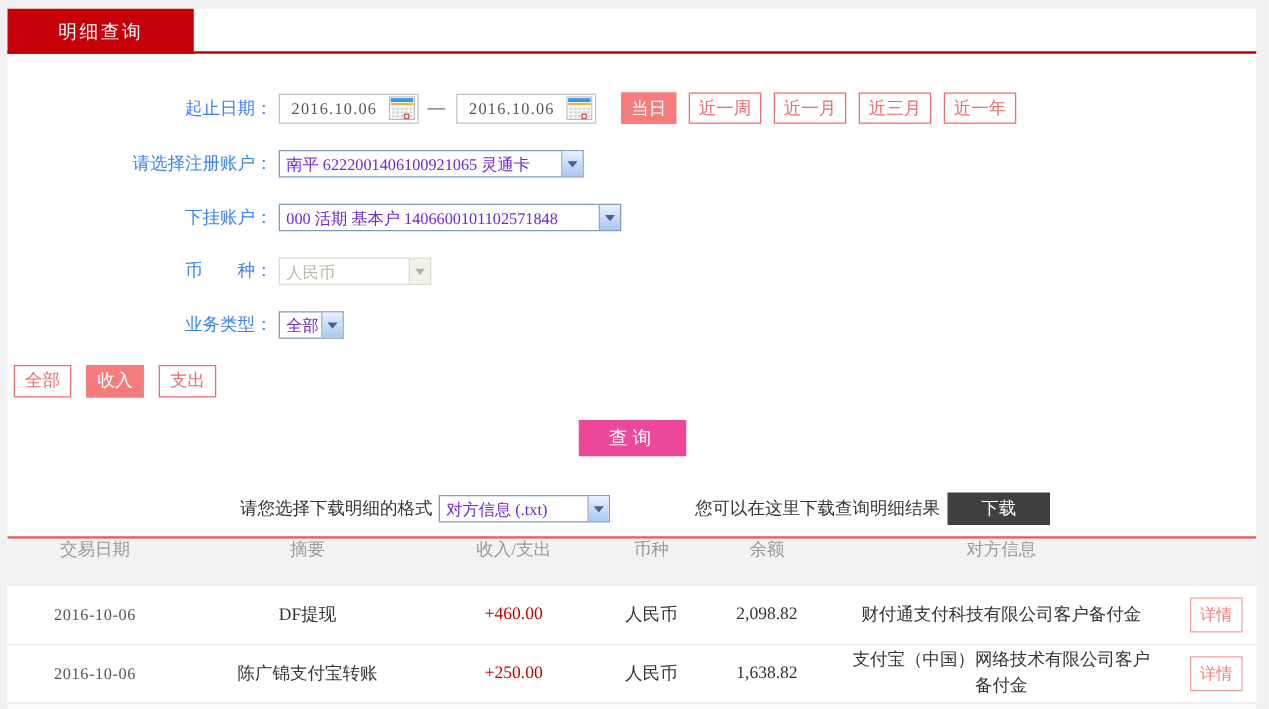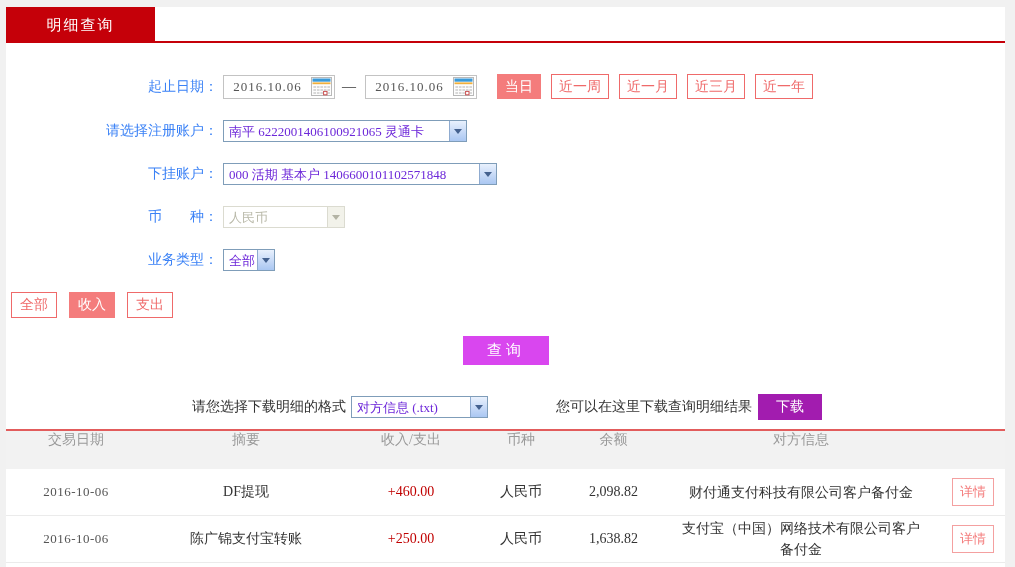--- a/index.html
+++ b/index.html
@@ -37,28 +37,28 @@
                       border-top:5px solid #44618f; margin-top:5px; }
   .xp-select.disabled { border-color:#dbdbd0; cursor:default; }
   .xp-select.disabled .sel-text { color:#b9b9a9; }
   .xp-select.disabled .sel-arrow { background:#f2f2ea; border-left-color:#dbdbd0; }
   .xp-select.disabled .sel-arrow::after { border-top-color:#b3b3a4; }
 
   .flow-btn { min-width:46px; height:26px; border:1px solid #ef6a6a; background:#fff; color:#ef6a6a;
               font-size:14px; margin-left:5px; margin-right:7px; cursor:pointer; font-family:inherit; }
   .flow-btn.selected { background:#f47c7c; border-color:#f47c7c; color:#fff; }
 
-  .query-btn { display:block; margin:18px 0 0 457px; width:86px; height:29px; background:#d946ef;
+  .query-btn { display:block; margin:18px 0 0 457px; width:86px; height:29px; background:#ec4899;
                color:#fff; border:none; font-size:15px; letter-spacing:4px; cursor:pointer; font-family:inherit; }
 
   
   .dl-row { display:flex; align-items:center; margin-top:29px; padding-left:186px; }
   .dl-label { font-size:14px; color:#333; }
   .dl-hint { font-size:14px; color:#333; margin-left:68px; }
-  .dl-btn { width:64px; height:26px; background:#a21caf; color:#fff; border:none; font-size:14px;
+  .dl-btn { width:82px; height:26px; background:#404040; color:#fff; border:none; font-size:14px;
             margin-left:6px; cursor:pointer; font-family:inherit; }
 
   
   .tbl { margin-top:9px; border-top:2px solid #e25c5c; }
   .tbl-head { display:flex; align-items:flex-start; height:38px; background:#f2f2f2; color:#999; font-size:14px; }
   .tbl-row { display:flex; align-items:center; min-height:47px; border-bottom:1px solid #ebebeb;
              font-size:14px; color:#333; background:#fff; }
   .c { text-align:center; }
   .c1 { width:140px; } .c2 { width:200px; } .c3 { width:130px; } .c4 { width:90px; }
   .c5 { width:95px; } .c6 { width:280px; } .c7 { flex:1; display:flex; align-items:center; justify-content:center; }

